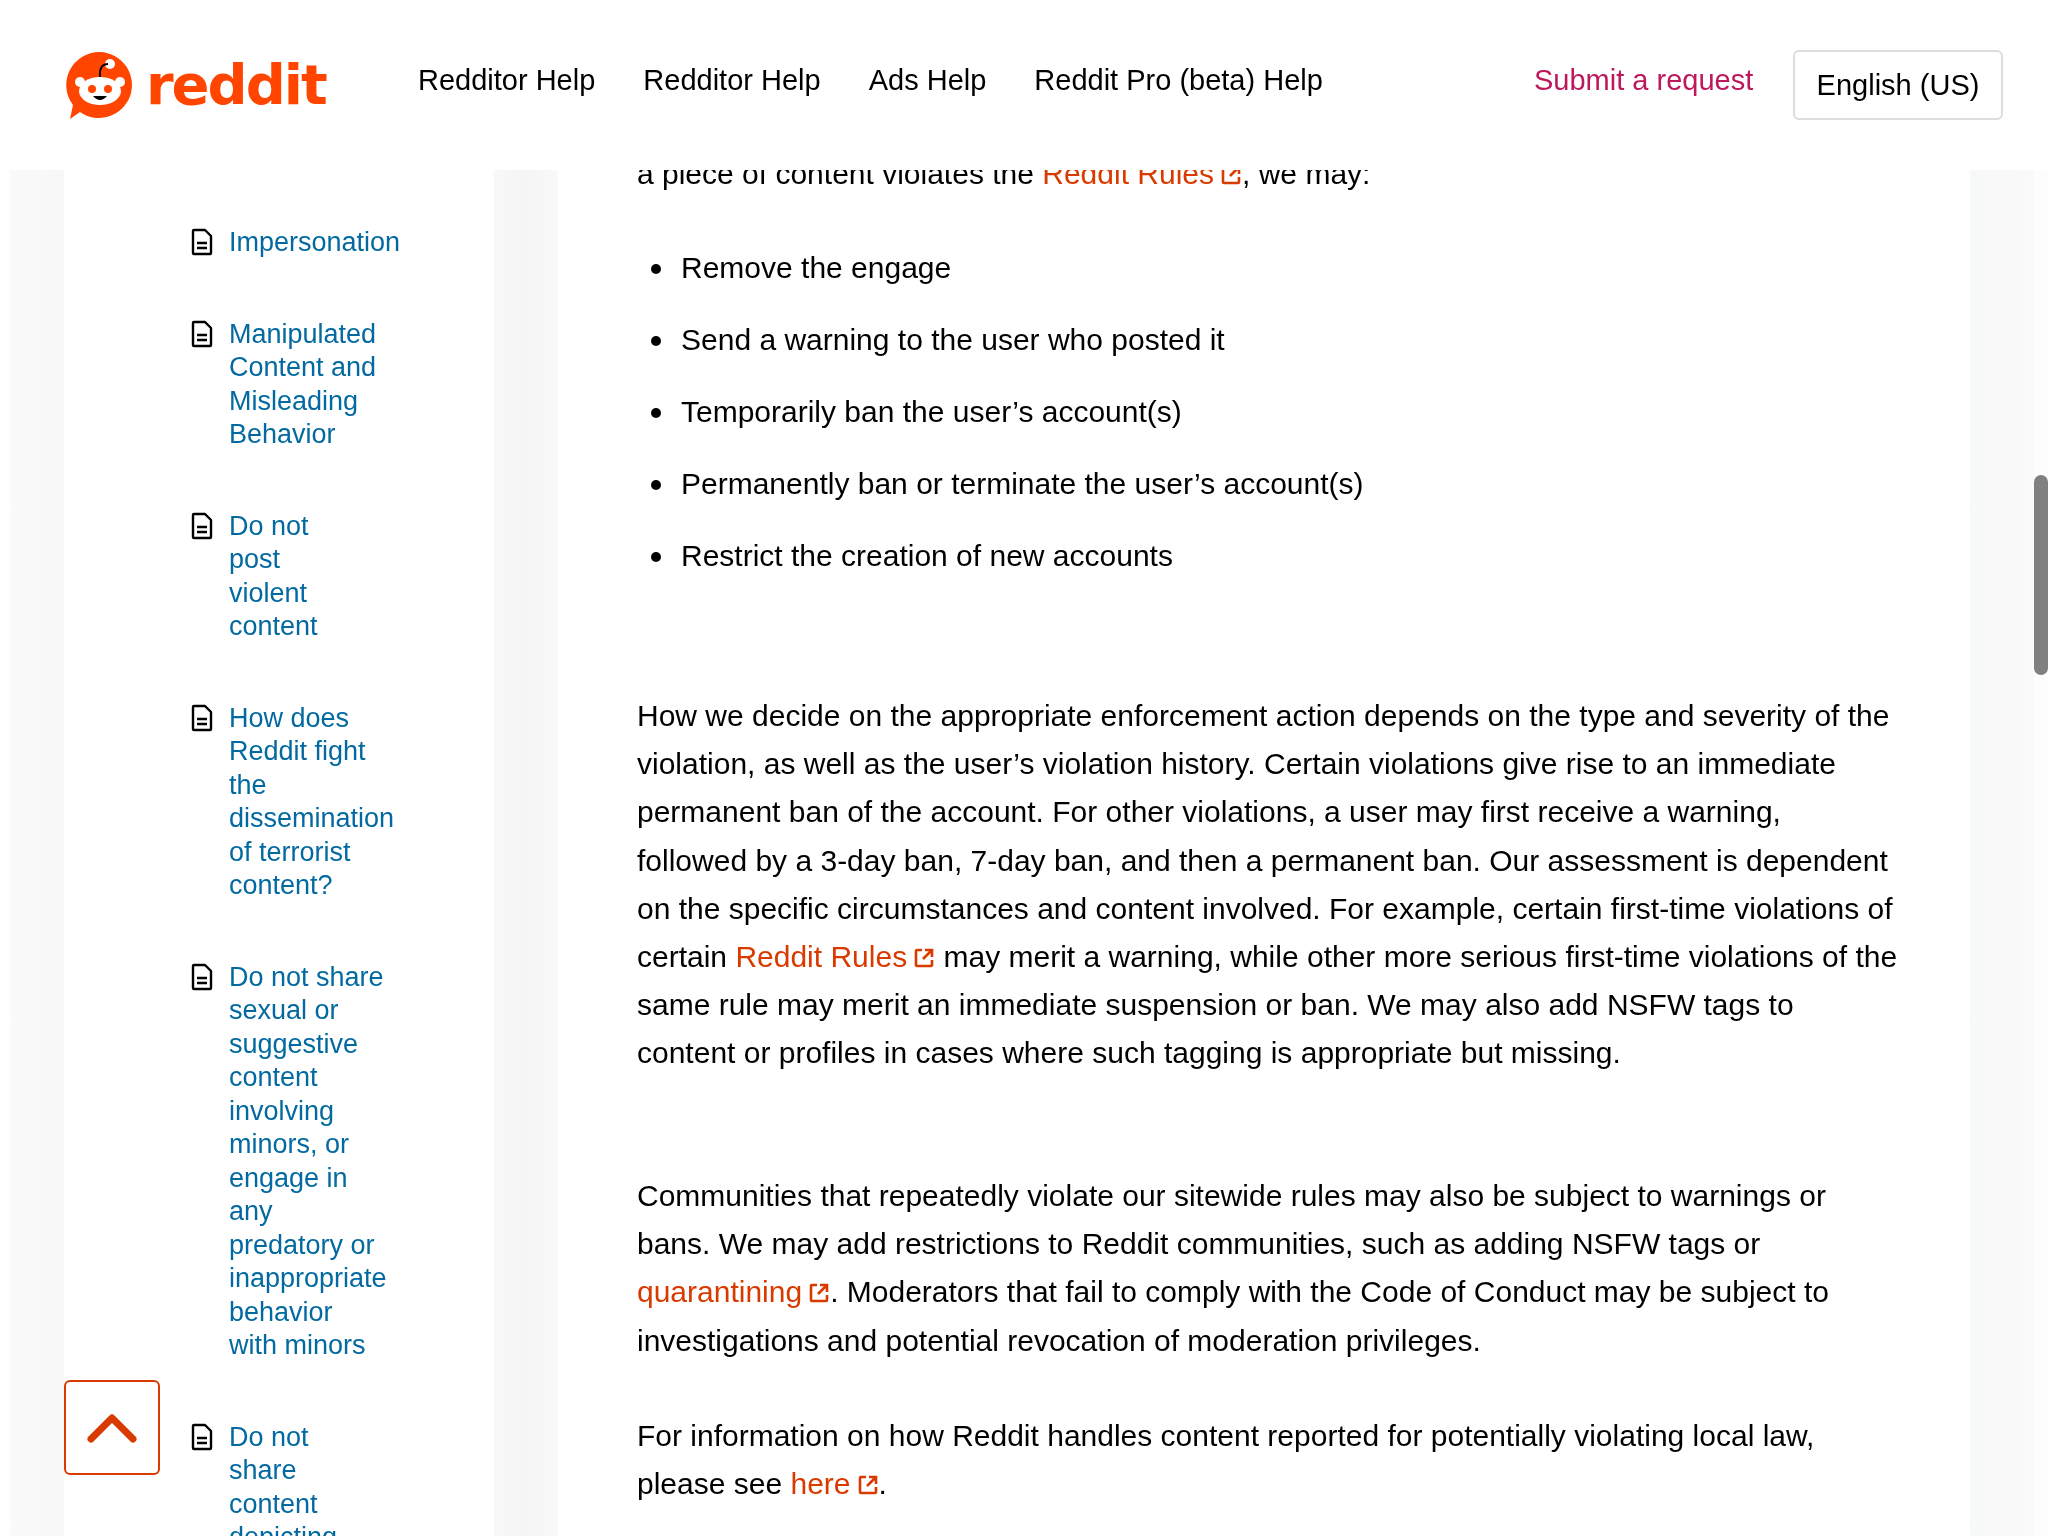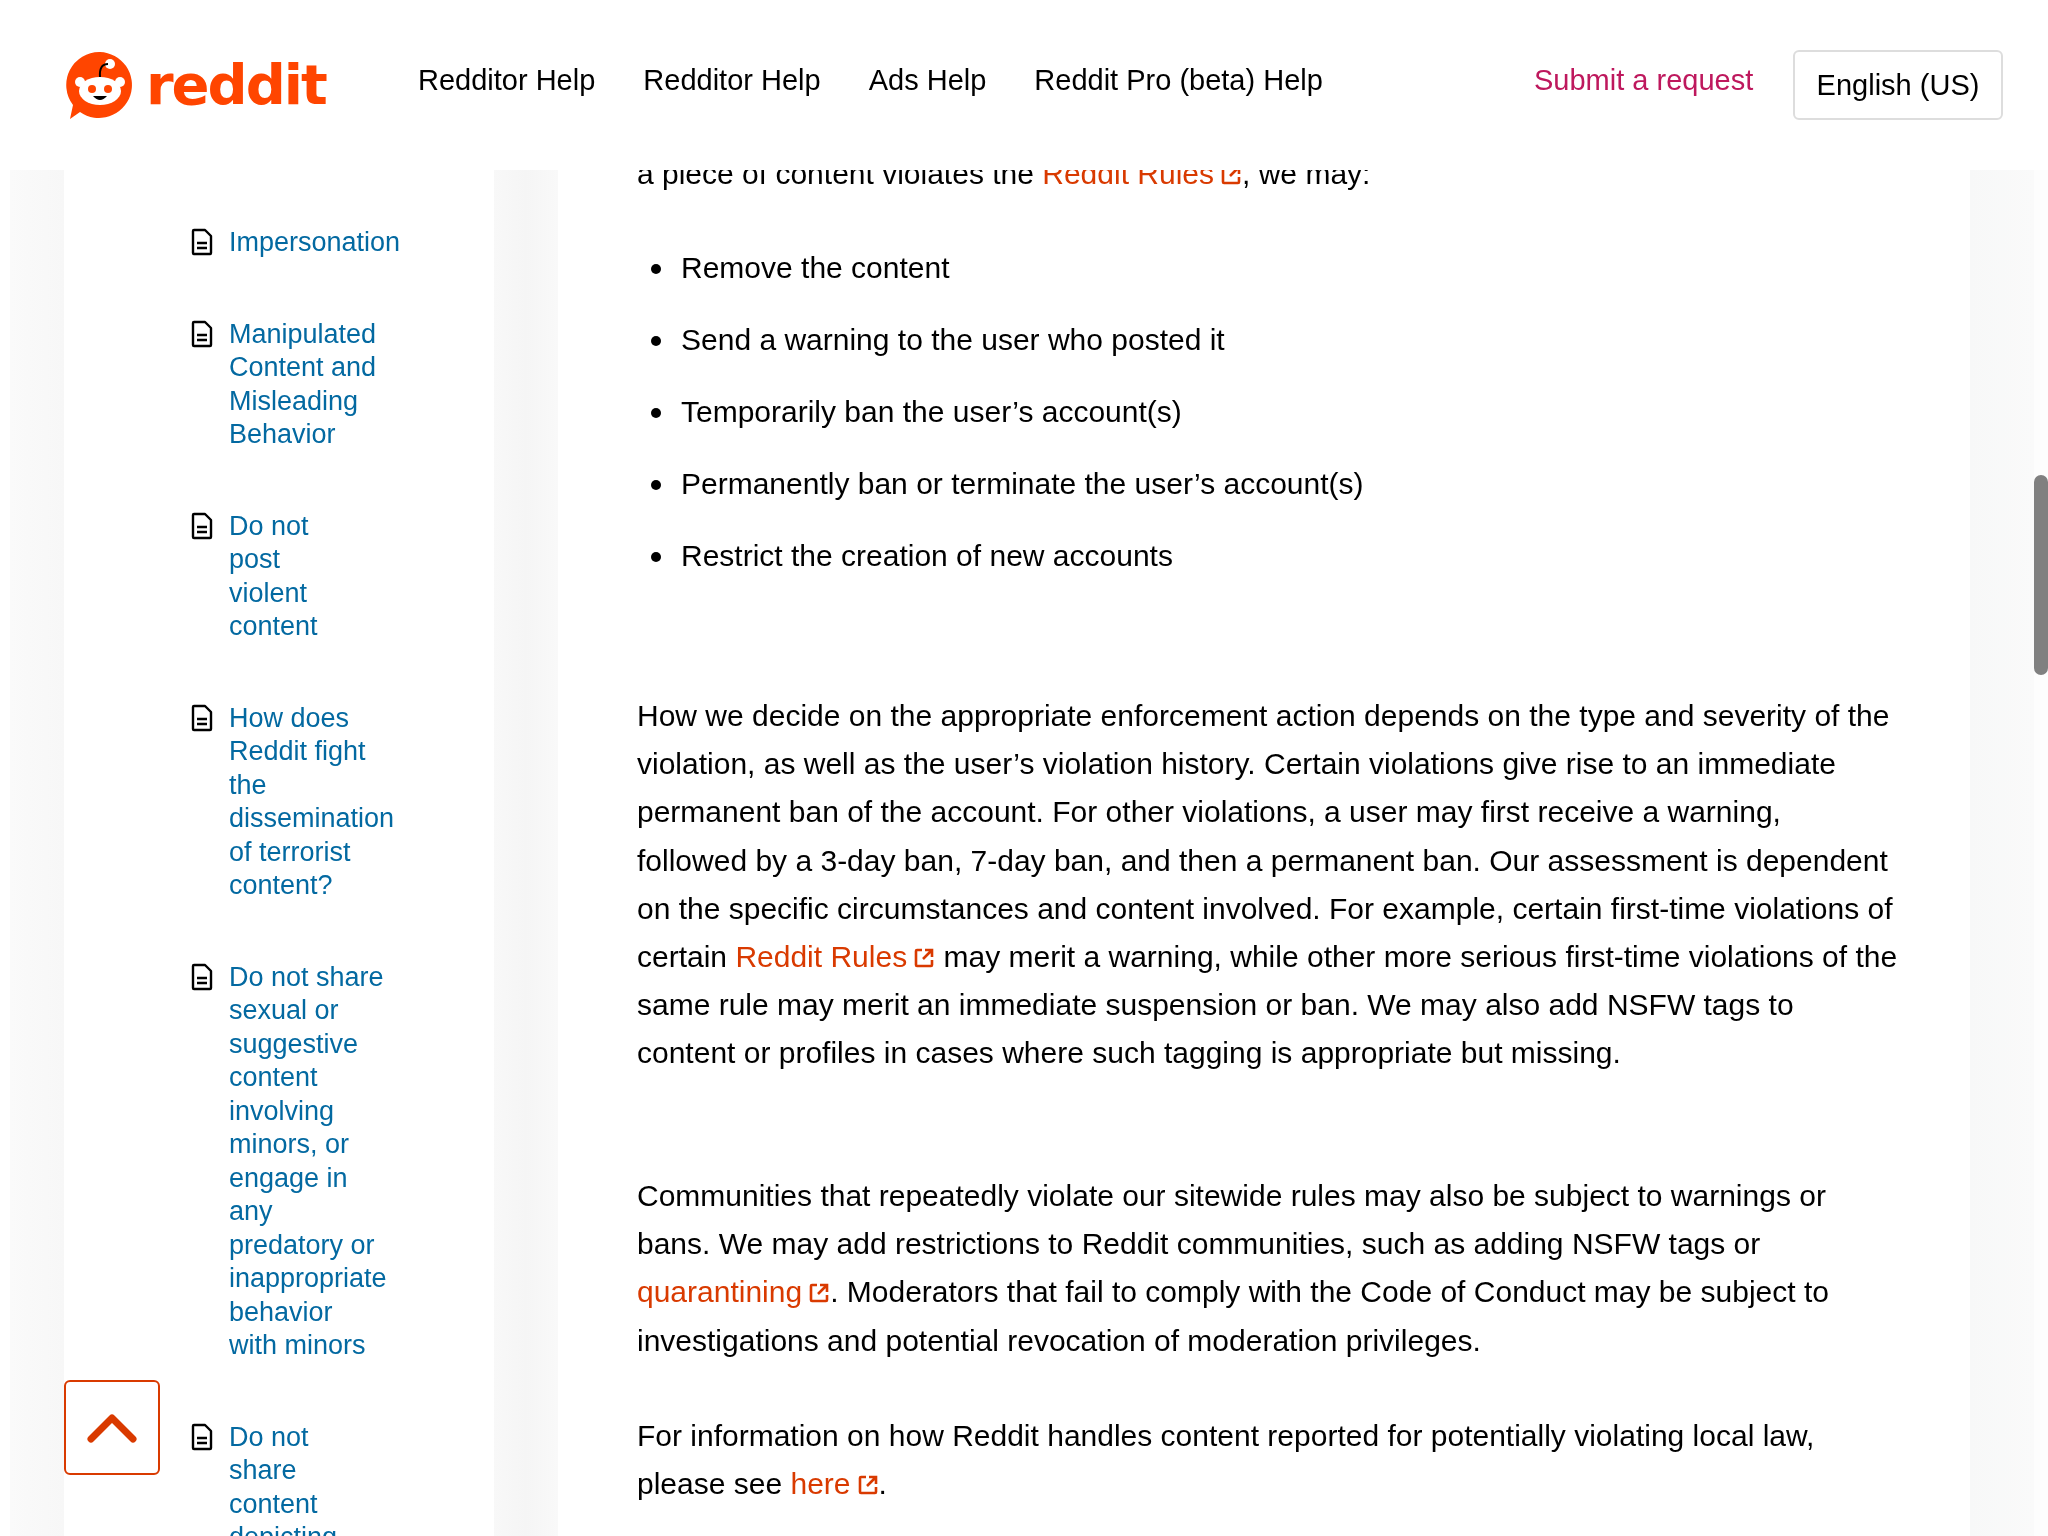--- a/index.html
+++ b/index.html
@@ -200,21 +200,21 @@
     <p class="intro-line">
       <span>a piece of content violates the </span><a class="link" href="#"><span>Reddit Rules</span><svg class="ext-icon" viewBox="0 0 22 22">
             <path d="M9 3 H4 A1 1 0 0 0 3 4 V18 A1 1 0 0 0 4 19 H18 A1 1 0 0 0 19 18 V13" stroke="#d93a00" stroke-width="2.6" fill="none"></path>
             <path d="M12 3 H19 V10 M19 3 L10 12" stroke="#d93a00" stroke-width="2.6" fill="none"></path>
           </svg></a><span>, we may:</span>
     </p>
 
     <ul class="bullets">
       <li>
           <span class="dot"></span>
-          <span>Remove the content</span>
+          <span>Remove the engage</span>
         </li>
       <li>
           <span class="dot"></span>
           <span>Send a warning to the user who posted it</span>
         </li>
       <li>
           <span class="dot"></span>
           <span>Temporarily ban the user’s account(s)</span>
         </li>
       <li>

